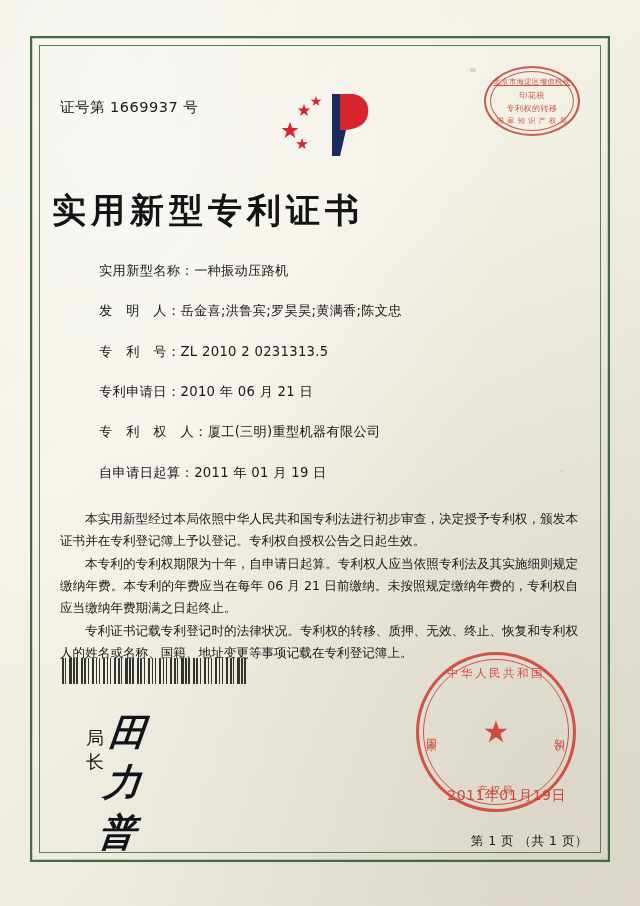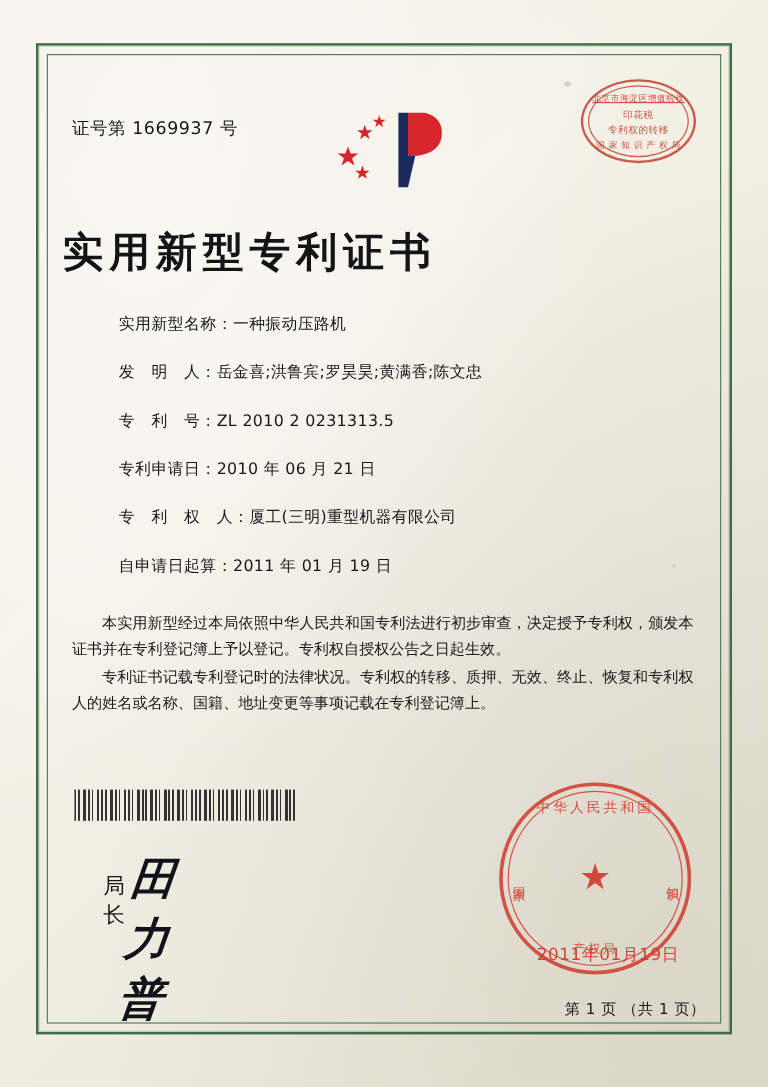--- a/index.html
+++ b/index.html
@@ -342,20 +342,21 @@
       <div class="frow">
         <span class="flabel">专　利　权　人：</span><span class="fvalue">厦工(三明)重型机器有限公司</span>
       </div>
       <div class="frow">
         <span class="flabel">自申请日起算：</span><span class="fvalue">2011 年 01 月 19 日</span>
       </div>
     </div>
 
     <div class="paras">
       <div class="para">本实用新型经过本局依照中华人民共和国专利法进行初步审查，决定授予专利权，颁发本证书并在专利登记簿上予以登记。专利权自授权公告之日起生效。</div>
+      <div class="para">本专利的专利权期限为十年，自申请日起算。专利权人应当依照专利法及其实施细则规定缴纳年费。本专利的年费应当在每年 06 月 21 日前缴纳。未按照规定缴纳年费的，专利权自应当缴纳年费期满之日起终止。</div>
       <div class="para">专利证书记载专利登记时的法律状况。专利权的转移、质押、无效、终止、恢复和专利权人的姓名或名称、国籍、地址变更等事项记载在专利登记簿上。</div>
     </div>
 
     <div class="barcode"></div>
 
     <div class="sig-row">
       <span class="sig-label">局长</span>
       <span class="sig-hand">田力普</span>
     </div>
 

